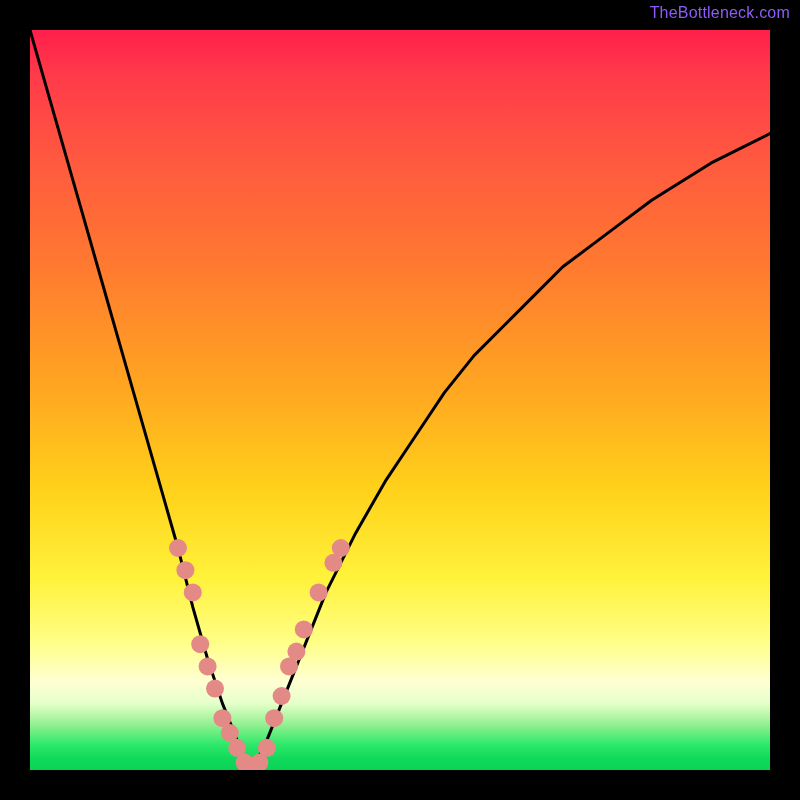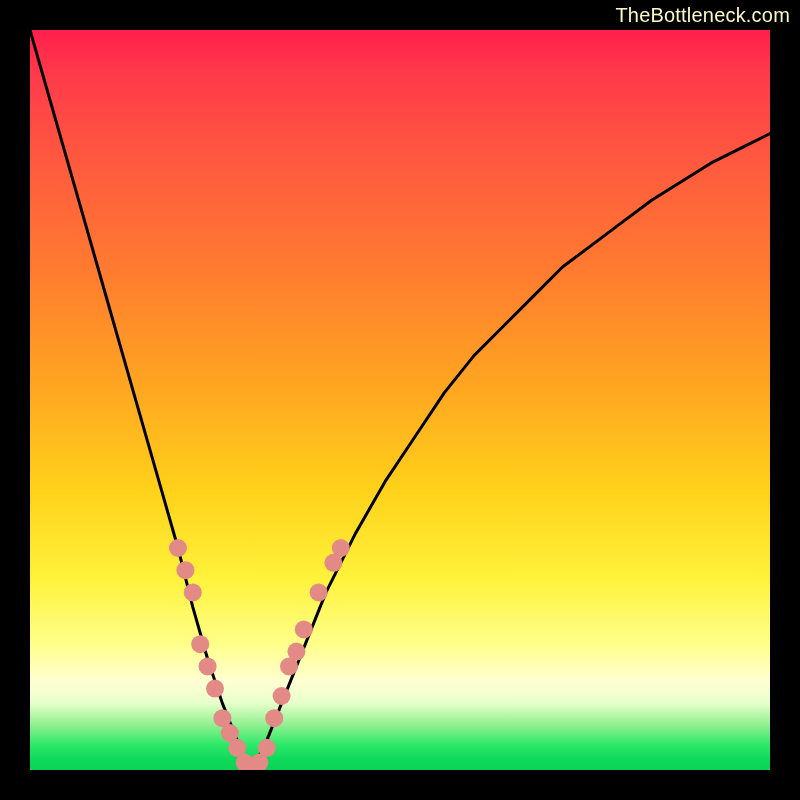--- a/index.html
+++ b/index.html
@@ -47,22 +47,22 @@
     );
   }
   .curve-svg {
     position: absolute;
     inset: 0;
   }
   .watermark {
     position: absolute;
     top: 4px;
     right: 10px;
-    color: #fef9c3;
-    font-size: 20px;
+    color: #8b5cf6;
+    font-size: 16px;
     letter-spacing: 0.2px;
     user-select: none;
   }
 </style>
 </head>
 <body>
 
 <div class="frame">
   <div class="plot">
     <div class="gradient-bg"></div>

